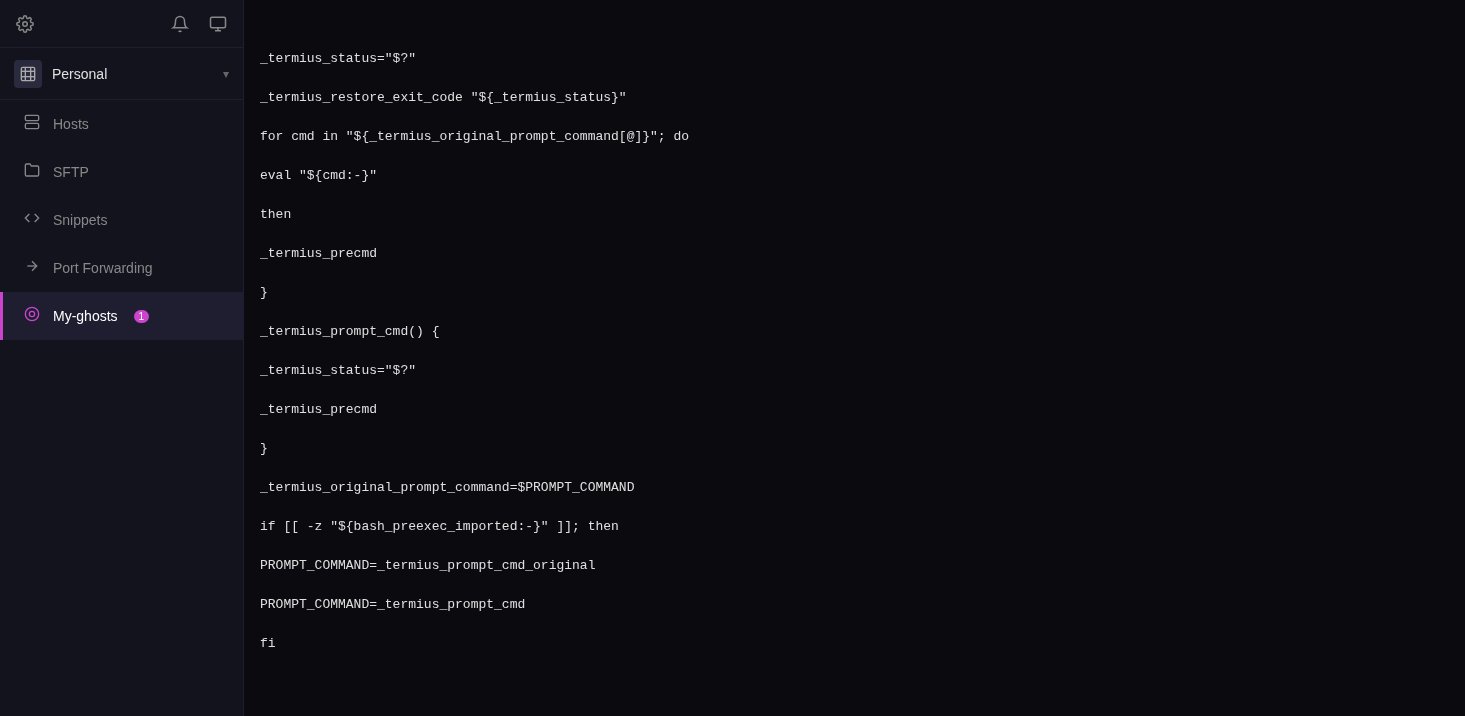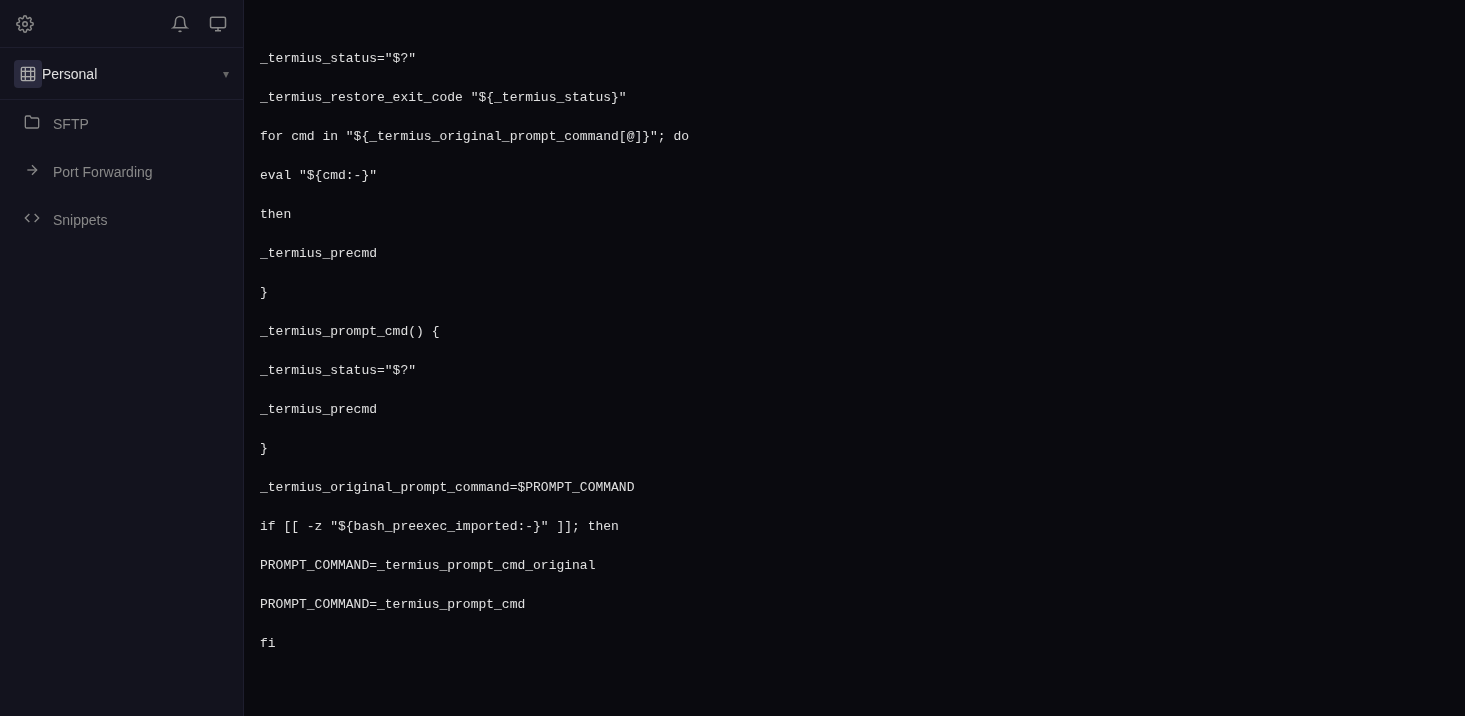--- a/index.html
+++ b/index.html
@@ -56,20 +56,21 @@
       justify-content: space-between;
       padding: 10px 14px;
       height: 52px;
       border-bottom: 1px solid #1e1e2e;
       cursor: pointer;
     }
 
     .account-left {
       display: flex;
       align-items: center;
+      gap: 10px;
     }
 
     .account-icon {
       width: 28px;
       height: 28px;
       background: #2a2a3e;
       border-radius: 4px;
       display: flex;
       align-items: center;
       justify-content: center;
@@ -204,50 +205,71 @@
           <line x1="2" y1="16" x2="22" y2="16"></line>
         </svg>
       </div>
       <span class="account-name">Personal</span>
     </div>
     <span class="chevron-down">▾</span>
   </div>
 
   <nav>
 
+    <div class="nav-item">
+      <span class="nav-icon">
+        <svg width="16" height="16" viewBox="0 0 24 24" fill="none" stroke="#888" stroke-width="2">
+          <rect x="2" y="2" width="20" height="8" rx="2" ry="2"></rect>
+          <rect x="2" y="14" width="20" height="8" rx="2" ry="2"></rect>
+          <line x1="6" y1="6" x2="6.01" y2="6"></line>
+          <line x1="6" y1="18" x2="6.01" y2="18"></line>
+        </svg>
+      </span>
+      <span>Hosts</span>
+    </div>
 
     <div class="nav-item">
       <span class="nav-icon">
         <svg width="16" height="16" viewBox="0 0 24 24" fill="none" stroke="#888" stroke-width="2">
           <path d="M22 19a2 2 0 0 1-2 2H4a2 2 0 0 1-2-2V5a2 2 0 0 1 2-2h5l2 3h9a2 2 0 0 1 2 2z"></path>
         </svg>
       </span>
       <span>SFTP</span>
+    </div>
+
+    <div class="nav-item">
+      <span class="nav-icon">
+        <svg width="16" height="16" viewBox="0 0 24 24" fill="none" stroke="#888" stroke-width="2">
+          <polyline points="16 18 22 12 16 6"></polyline>
+          <polyline points="8 6 2 12 8 18"></polyline>
+        </svg>
+      </span>
+      <span>Snippets</span>
     </div>
 
     <div class="nav-item">
       <span class="nav-icon">
         <svg width="16" height="16" viewBox="0 0 24 24" fill="none" stroke="#888" stroke-width="2">
           <line x1="5" y1="12" x2="19" y2="12"></line>
           <polyline points="12 5 19 12 12 19"></polyline>
         </svg>
       </span>
       <span>Port Forwarding</span>
     </div>
 
-    <div class="nav-item">
-      <span class="nav-icon">
-        <svg width="16" height="16" viewBox="0 0 24 24" fill="none" stroke="#888" stroke-width="2">
-          <polyline points="16 18 22 12 16 6"></polyline>
-          <polyline points="8 6 2 12 8 18"></polyline>
-        </svg>
-      </span>
-      <span>Snippets</span>
-    </div>
-
+    <div class="nav-item active">
+      <span class="nav-icon">
+        <svg width="16" height="16" viewBox="0 0 24 24" fill="none" stroke="#cc44cc" stroke-width="2">
+          <circle cx="12" cy="12" r="10"></circle>
+          <circle cx="12" cy="12" r="4"></circle>
+        </svg>
+      </span>
+      <span style="color:#fff">My-ghosts</span>
+      <span class="nav-badge">1</span>
+    </div>
 
   </nav>
 </div>
 
 <div id="terminal">
   <div class="terminal-content">
     <span class="terminal-line terminal-white">_termius_status="$?"</span>
 <span class="terminal-line terminal-white">_termius_restore_exit_code "${_termius_status}"</span>
 <span class="terminal-line terminal-white">for cmd in "${_termius_original_prompt_command[@]}"; do</span>
 <span class="terminal-line terminal-white">eval "${cmd:-}"</span>

